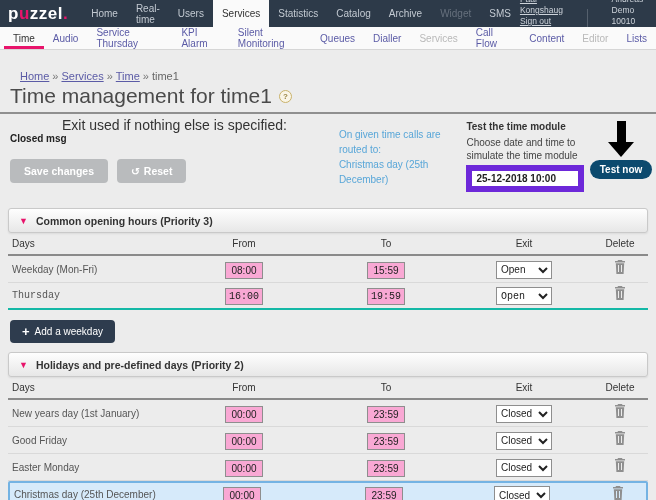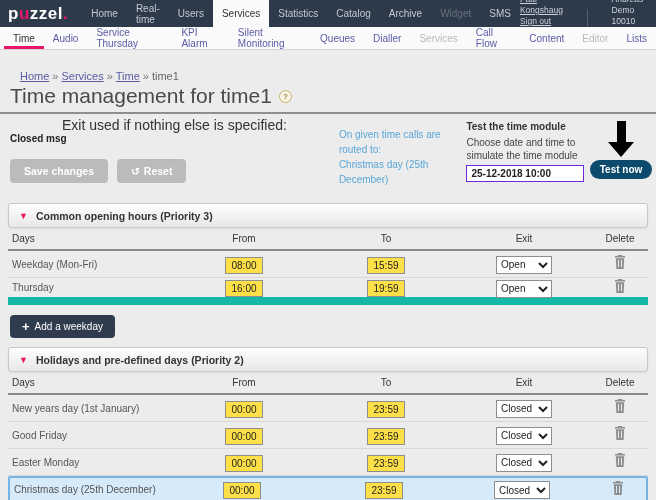--- a/index.html
+++ b/index.html
@@ -39,21 +39,21 @@
   .info-left { width: 330px; }
   .info-left .lbl { font-size: 14px; color: #333; line-height: 13px; text-align: center; }
   .info-left .val { font-size: 10px; font-weight: bold; color: #222; line-height: 13px; }
   .btnrow { margin-top: 14px; display: flex; gap: 9px; }
   .gbtn { background: #b9bbbd; color: #fff; font-size: 10.5px; font-weight: bold; border: none; border-radius: 4px;
           padding: 6px 14px; cursor: pointer; font-family: inherit; display: flex; align-items: center; gap: 4px; }
   .routed { width: 128px; font-size: 10px; color: #58a6d8; line-height: 15px; padding-top: 8px; }
   .testmod { width: 128px; padding-top: 2px; }
   .testmod .t { font-size: 10px; font-weight: bold; color: #333; }
   .testmod .d { font-size: 10px; color: #444; line-height: 13px; margin-top: 4px; }
-  .testmod input { width: 118px; margin-top: 3px; border: 1px solid #6d28d9; font-size: 10px; font-weight: bold;
+  .testmod input { width: 118px; margin-top: 3px; border: 6px solid #6d28d9; font-size: 10px; font-weight: bold;
                    color: #222; padding: 2px 4px; font-family: inherit; }
   .testcol { margin-left: auto; width: 54px; display: flex; flex-direction: column; align-items: center; }
   .dn-arrow { margin-top: 2px; }
   .dn-arrow .shaft { width: 9px; height: 21px; background: #000; margin: 0 auto; }
   .dn-arrow .head { width: 0; height: 0; border-left: 13px solid transparent; border-right: 13px solid transparent; border-top: 15px solid #000; }
   .pinkbtn { margin-top: 3px; background: #0c4a6e; color: #fff; border: none; border-radius: 11px;
              font-size: 10px; font-weight: bold; padding: 4px 10px; cursor: pointer; font-family: inherit; white-space: nowrap; }
 
   
   .panel { margin: 0 8px; }
@@ -61,26 +61,26 @@
   .panel.second { margin-top: 8px; }
   .phead { height: 25px; border: 1px solid #c9c9c9; border-radius: 3px; background: linear-gradient(#fefefe,#e7e7e7);
            display: flex; align-items: center; gap: 8px; padding-left: 10px; cursor: pointer;
            box-shadow: 0 1px 2px rgba(0,0,0,.08); }
   .tri { color: #e8146b; font-size: 9px; }
   .ptitle { font-size: 10.5px; font-weight: 600; color: #333; }
   .grid { display: grid; grid-template-columns: 1fr 144px 140px 136px 56px; align-items: center; }
   .theader { height: 23px; border-bottom: 2px solid #8a8a8a; }
   .theader > div { font-size: 10px; color: #333; }
   .row { height: 27px; border-bottom: 1px solid #d9d9d9; }
-  .row.last { border-bottom: 8px solid #14b8a6; }
+  .row.last { border-bottom: 2px solid #14b8a6; font-family: Liberation Mono, monospace; }
   .c-days { padding-left: 4px; font-size: 10px; color: #555; }
   .c-mid { text-align: center; }
   .c-del { text-align: center; }
   .time-in { width: 38px; border: 1px solid #8e8e8e; font-size: 10px; color: #222; text-align: center;
-             padding: 2px 0; font-family: inherit; background: #fde047; }
+             padding: 2px 0; font-family: inherit; background: #f9a8d4; }
   .exit-sel { width: 56px; font-size: 10px; font-family: inherit; color: #222; border: 1px solid #8e8e8e; background: #fff; height: 18px; }
   .trash { cursor: pointer; display: inline-block; }
   .row.highlight { background: #d6eafa; border: 2px solid #74b3e3; border-radius: 2px; }
   .addbtn { margin: 10px 0 9px 2px; background: #2e3c4e; color: #fff; border: none; border-radius: 4px;
             font-size: 10px; padding: 6px 12px; cursor: pointer; font-family: inherit; display: flex; align-items: center; gap: 5px; }
   .addbtn .plus { font-size: 13px; font-weight: bold; line-height: 10px; }
 </style>
 </head>
 <body>
 

